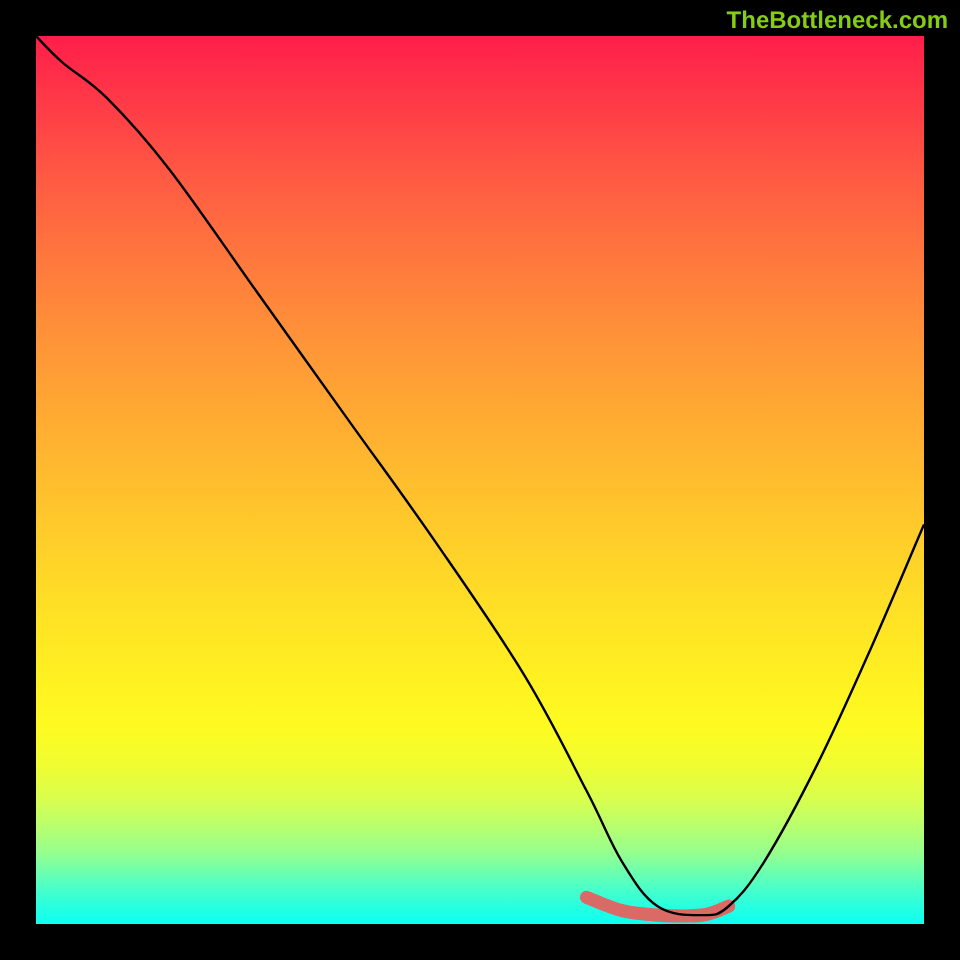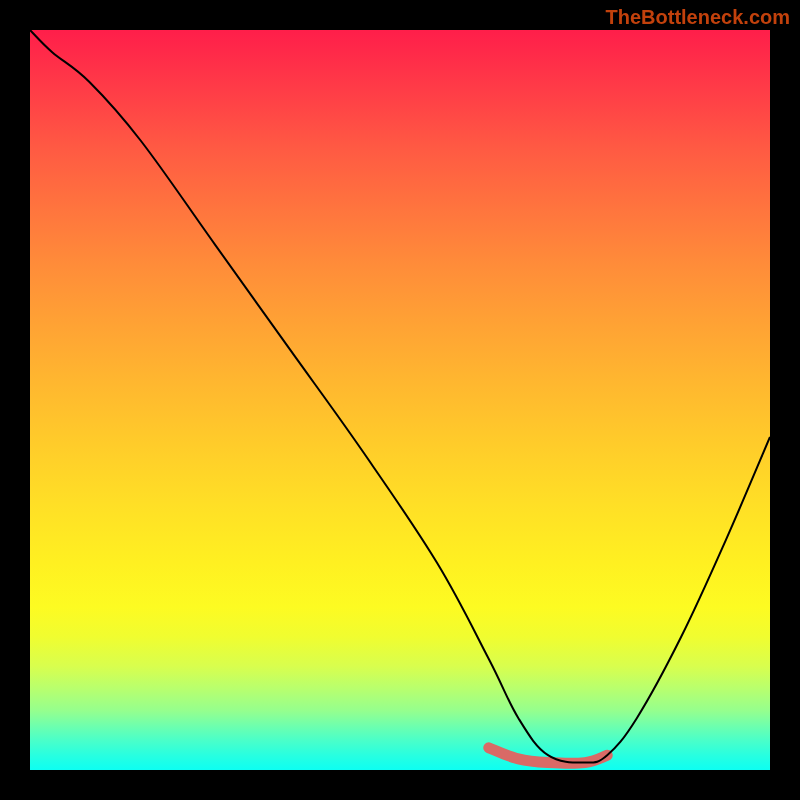--- a/index.html
+++ b/index.html
@@ -1,21 +1,21 @@
 <!DOCTYPE html>
 <html><head>
 <meta charset="utf-8">
 <style>
   * { margin: 0; padding: 0; box-sizing: border-box; }
   body { width: 800px; height: 800px; background: #000; position: relative; font-family: Arial, sans-serif; }
   .watermark {
     position: absolute;
     top: 6px;
     right: 10px;
-    color: #c2410c;
+    color: #84cc16;
     font-size: 20px;
     font-weight: bold;
     z-index: 10;
   }
   .plot-area {
     position: absolute;
     top: 30px;
     left: 30px;
     width: 740px;
     height: 740px;

